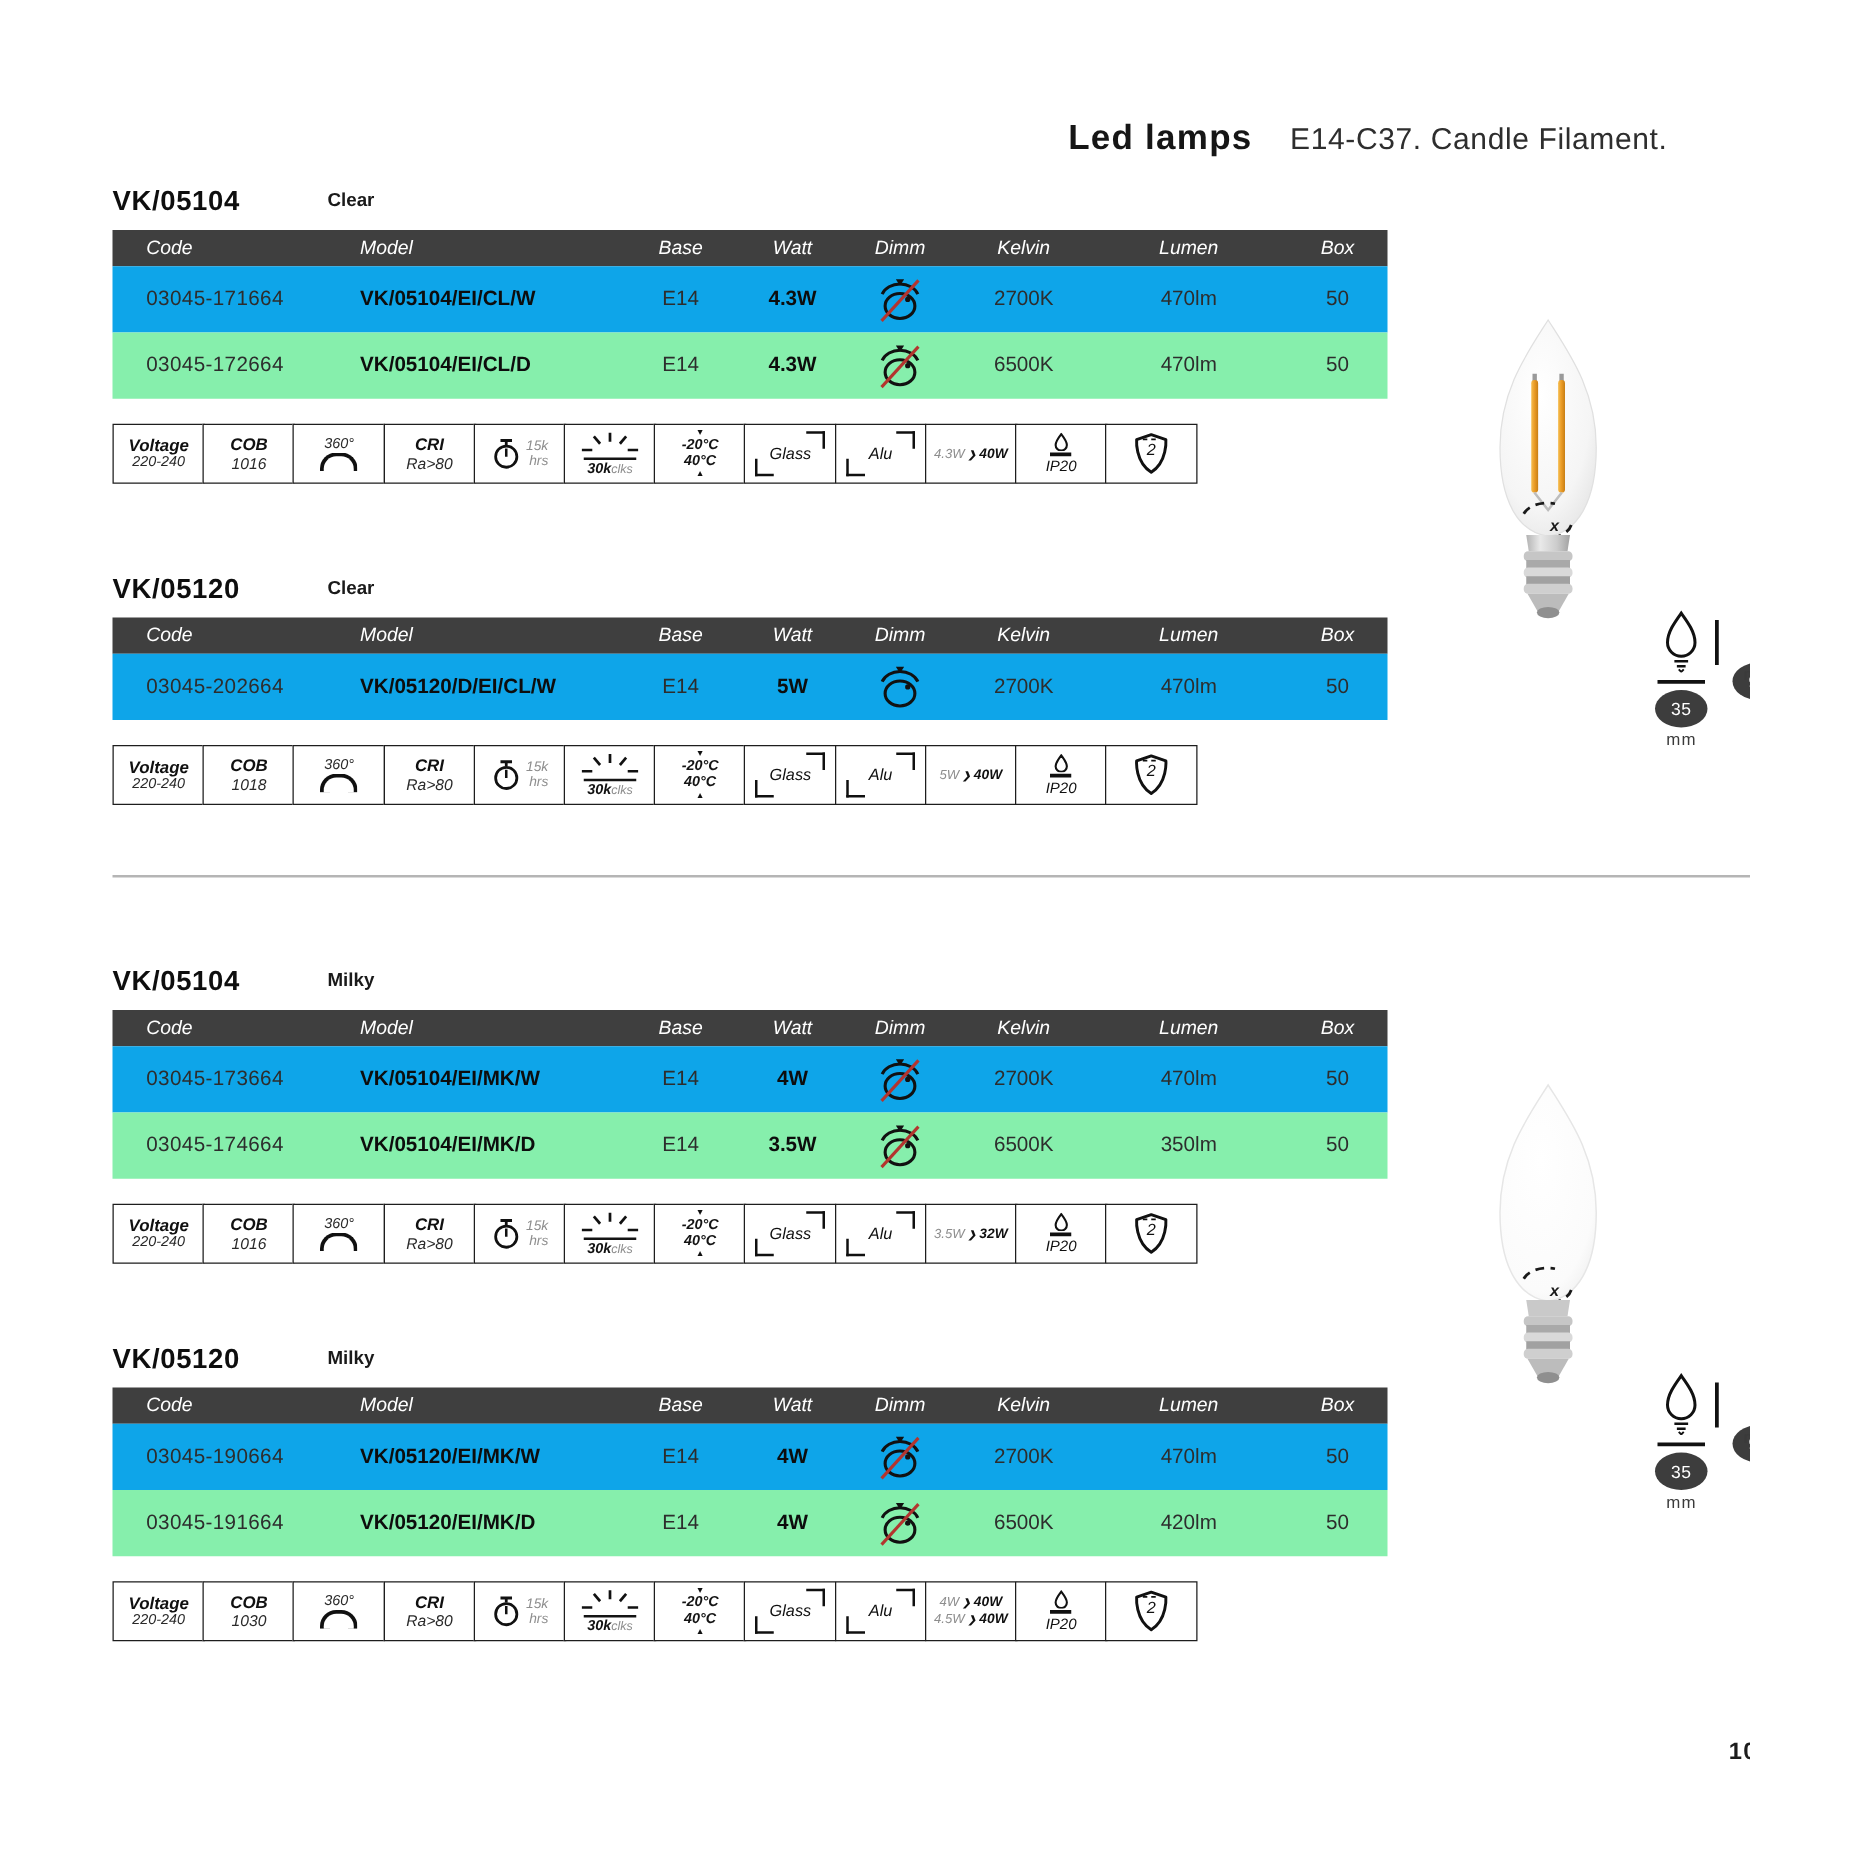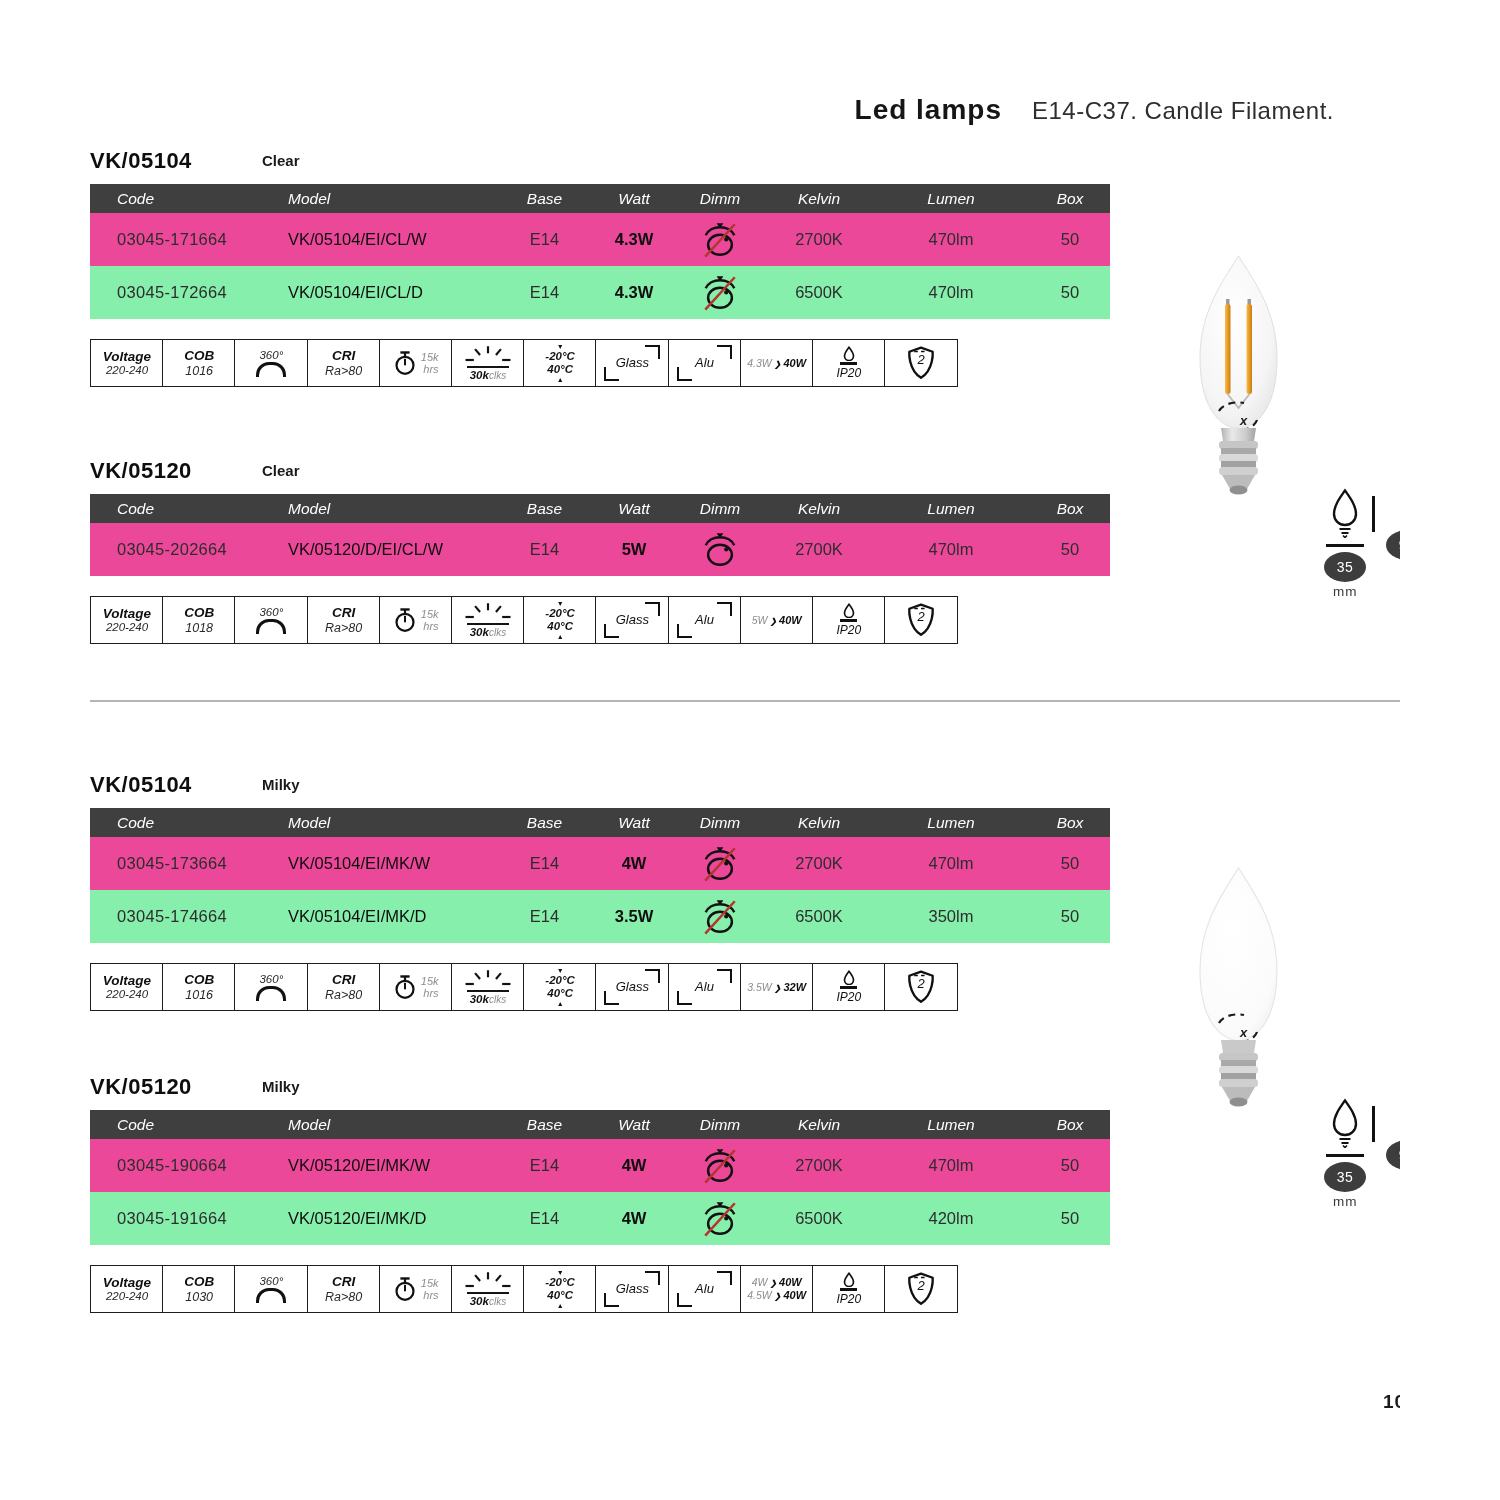--- a/index.html
+++ b/index.html
@@ -18,25 +18,25 @@
   .sec-title .finish{position:absolute;left:172px;top:4px;font-size:15px;font-weight:bold;color:#1a1a1a;}
 
   
   .ptable{width:1020px;}
   .tgrid{display:grid;grid-template-columns:180px 225px 99px 80px 92px 106px 158px 80px;}
   .thead{background:#3f3f3f;color:#fff;height:29px;align-items:center;font-style:italic;font-size:15.5px;}
   .th{text-align:center;}
   .th.c-code{text-align:left;padding-left:27px;}
   .th.c-model{text-align:left;padding-left:18px;}
   .trow{height:53px;align-items:center;font-size:16.5px;color:#2d2d2d;}
-  .trow.odd{background:#ec4899;}
+  .trow.odd{background:#0ea5e9;}
   .trow.even{background:#86efac;}
   .td{text-align:center;}
   .td.c-code{text-align:left;padding-left:27px;letter-spacing:0.3px;}
-  .td.c-model{text-align:left;padding-left:18px;font-weight:normal;color:#0d0d0d;}
+  .td.c-model{text-align:left;padding-left:18px;font-weight:bold;color:#0d0d0d;}
   .td.c-watt{font-weight:bold;color:#0d0d0d;}
   .td.c-dimm{display:flex;justify-content:center;align-items:center;height:100%;}
 
   
   .strip{display:flex;width:868px;height:48px;margin-top:20px;}
   .scell{flex:1;border:1.8px solid #1d1d1d;margin-left:-1.8px;background:#fff;position:relative;
          display:flex;flex-direction:column;align-items:center;justify-content:center;line-height:1.12;}
   .scell:first-child{margin-left:0;}
   .bi{font-weight:bold;font-style:italic;font-size:13.5px;color:#101010;}
   .it{font-style:italic;font-size:12.5px;color:#2a2a2a;}

